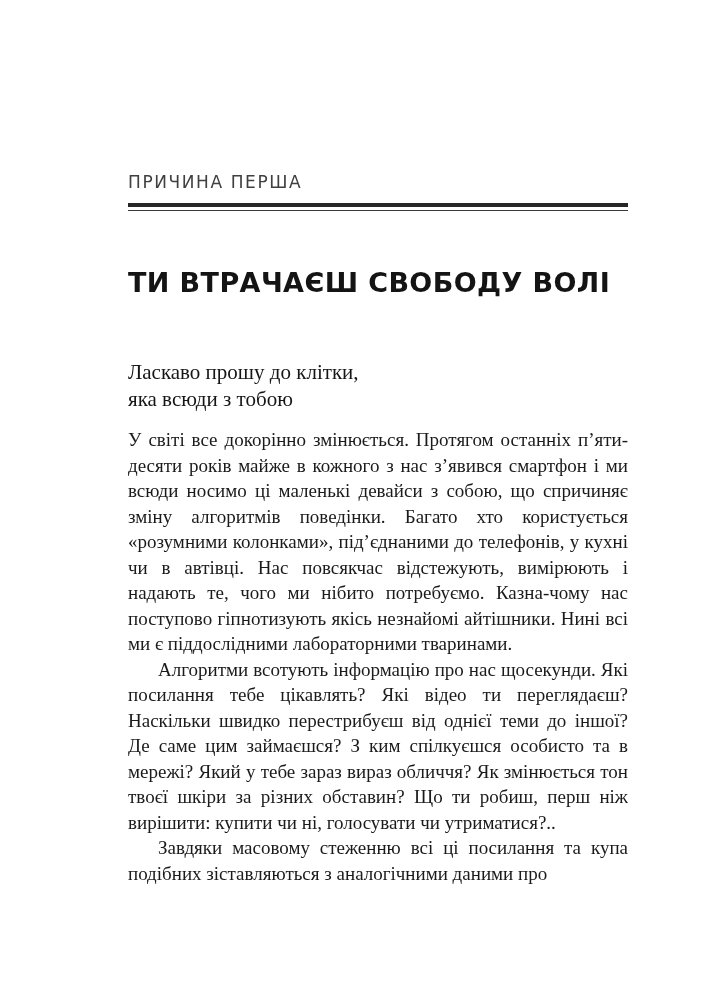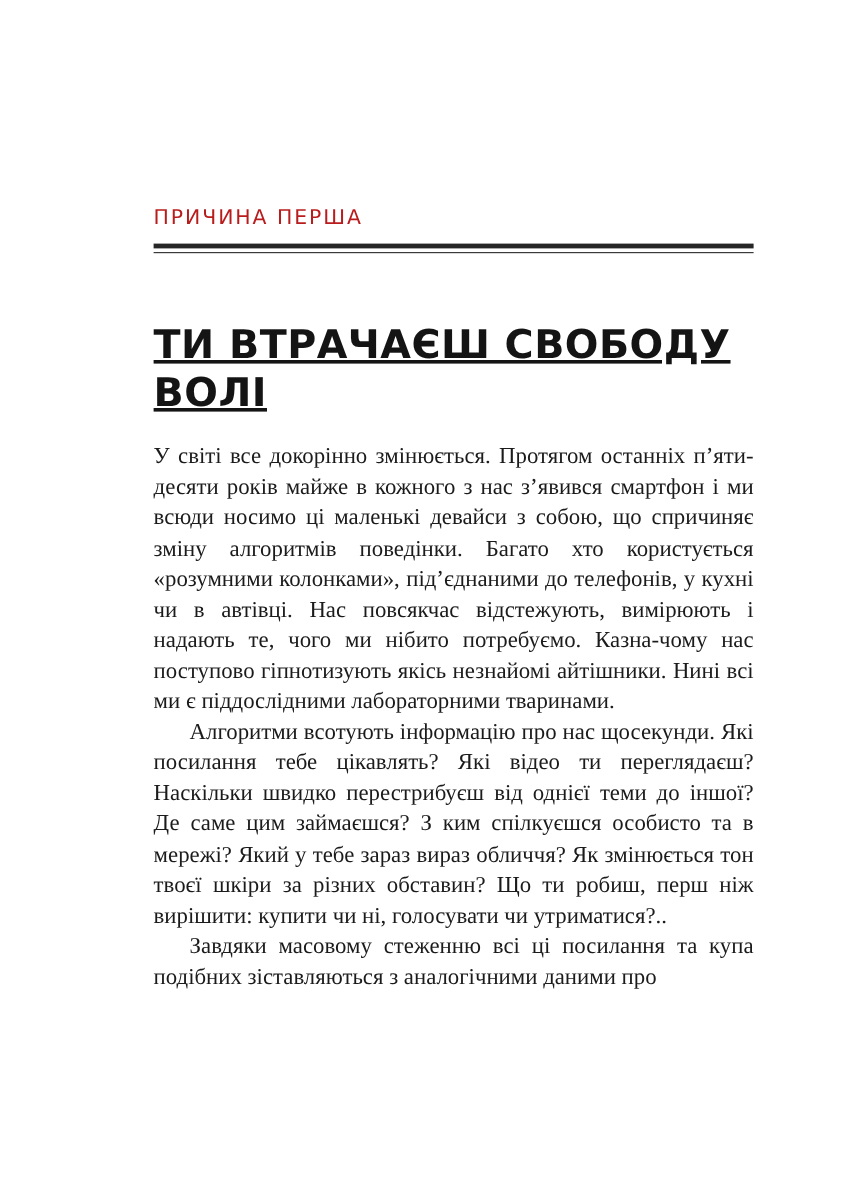--- a/index.html
+++ b/index.html
@@ -21,37 +21,36 @@
     position: absolute;
     left: 128px;
     top: 0;
     width: 500px;
   }
   .kicker {
     margin-top: 172px;
     font-family: "DejaVu Sans", sans-serif;
     font-size: 17px;
     letter-spacing: 1.6px;
-    color: #b91c1c;
+    color: #404040;
   }
   .rule {
     margin-top: 11px;
     height: 3px;
     border-top: 4px solid #262626;
     border-bottom: 1px solid #3a3a3a;
   }
   .chapter-title {
     margin-top: 56px;
     font-family: "DejaVu Sans", sans-serif;
     font-weight: bold;
-    font-size: 33px;
+    font-size: 27px;
     line-height: 1.2;
     letter-spacing: 0.4px;
     color: #141414;
-    text-decoration: underline;
   }
   .subtitle {
     margin-top: 60px;
     font-size: 21px;
     line-height: 27px;
     white-space: pre-line;
     color: #161616;
   }
   .body-text {
     margin-top: 14px;
@@ -73,20 +72,22 @@
 
 <div class="page">
   <div class="content">
 
     <div class="kicker">ПРИЧИНА ПЕРША</div>
 
     <div class="rule"></div>
 
     <h1 class="chapter-title">ТИ ВТРАЧАЄШ СВОБОДУ ВОЛІ</h1>
 
+    <div class="subtitle">Ласкаво прошу до клітки,
+яка всюди з тобою</div>
 
     <div class="body-text">
       <p class="first">У світі все докорінно змінюється. Протягом останніх п’яти-десяти років майже в кожного з нас з’явився смартфон і ми всюди носимо ці маленькі девайси з собою, що спричиняє зміну алгоритмів поведінки. Багато хто користується «розумними колонками», під’єднаними до телефонів, у кухні чи в автівці. Нас повсякчас відстежують, вимірюють і надають те, чого ми нібито потребуємо. Казна-чому нас поступово гіпнотизують якісь незнайомі айтішники. Нині всі ми є піддослідними лабораторними тваринами.</p>
       <p>Алгоритми всотують інформацію про нас щосекунди. Які посилання тебе цікавлять? Які відео ти переглядаєш? Наскільки швидко перестрибуєш від однієї теми до іншої? Де саме цим займаєшся? З ким спілкуєшся особисто та в мережі? Який у тебе зараз вираз обличчя? Як змінюється тон твоєї шкіри за різних обставин? Що ти робиш, перш ніж вирішити: купити чи ні, голосувати чи утриматися?..</p>
       <p>Завдяки масовому стеженню всі ці посилання та купа подібних зіставляються з аналогічними даними про</p>
     </div>
 
   </div>
 </div>
 

